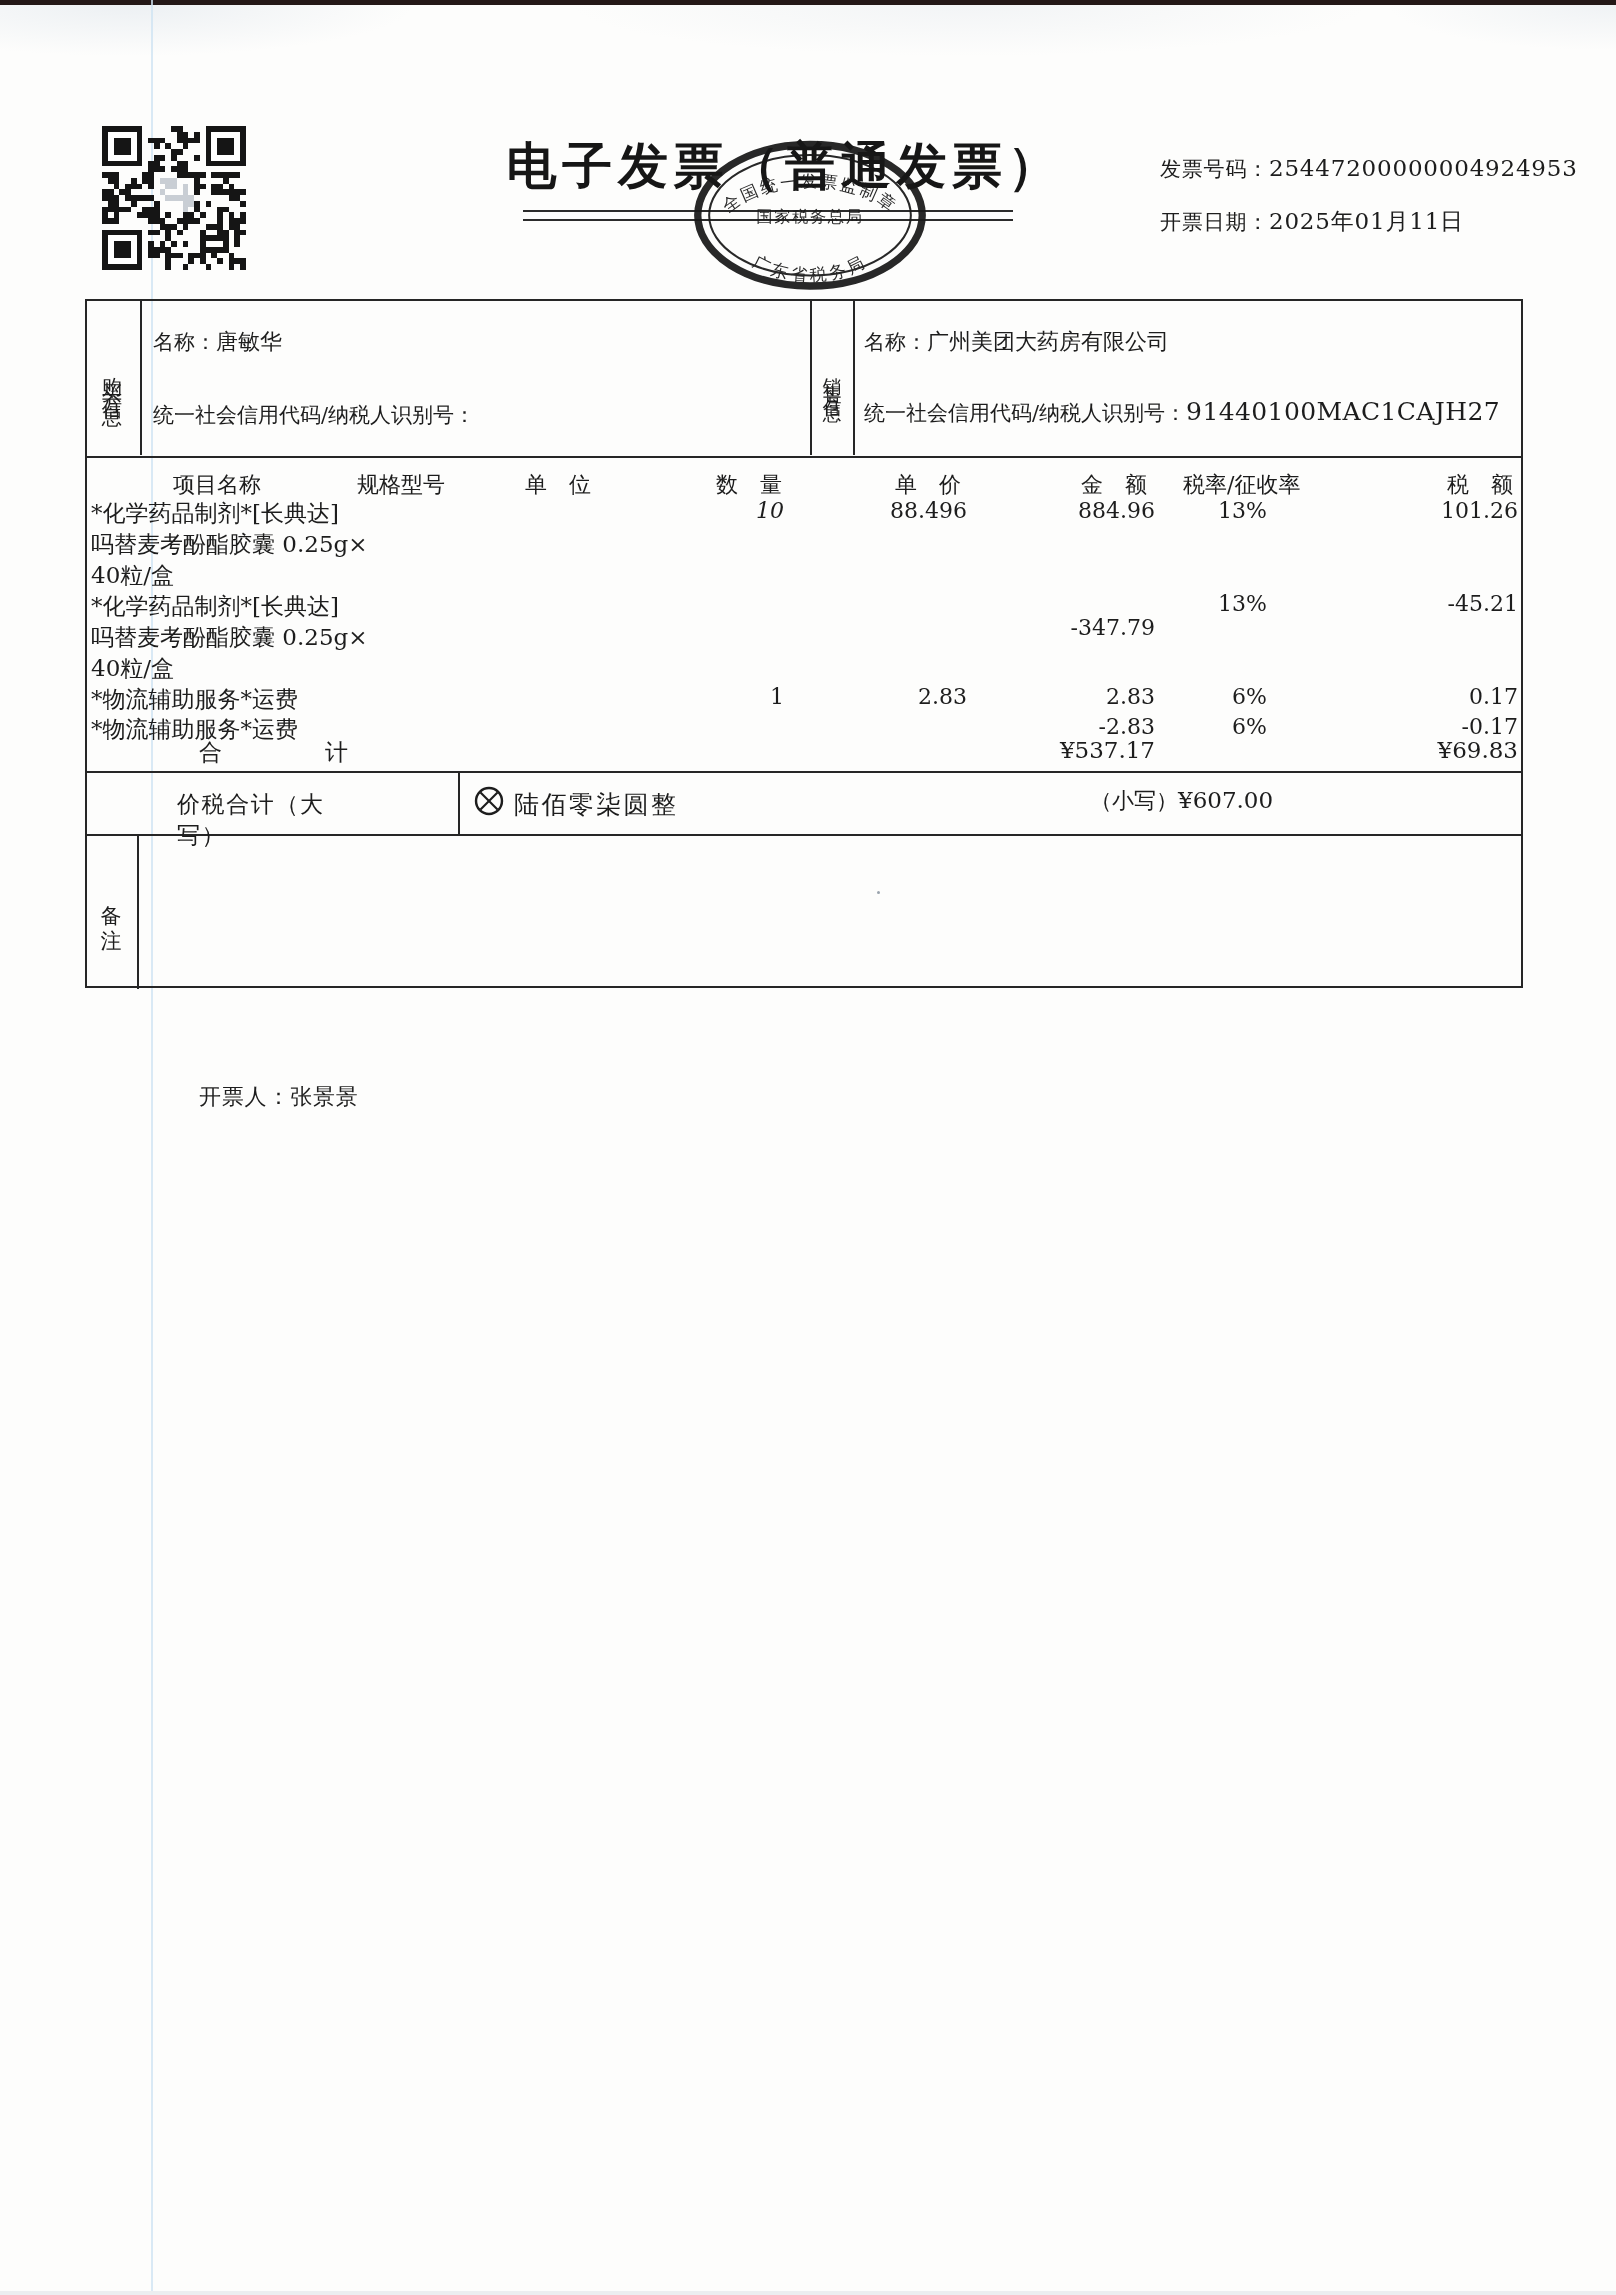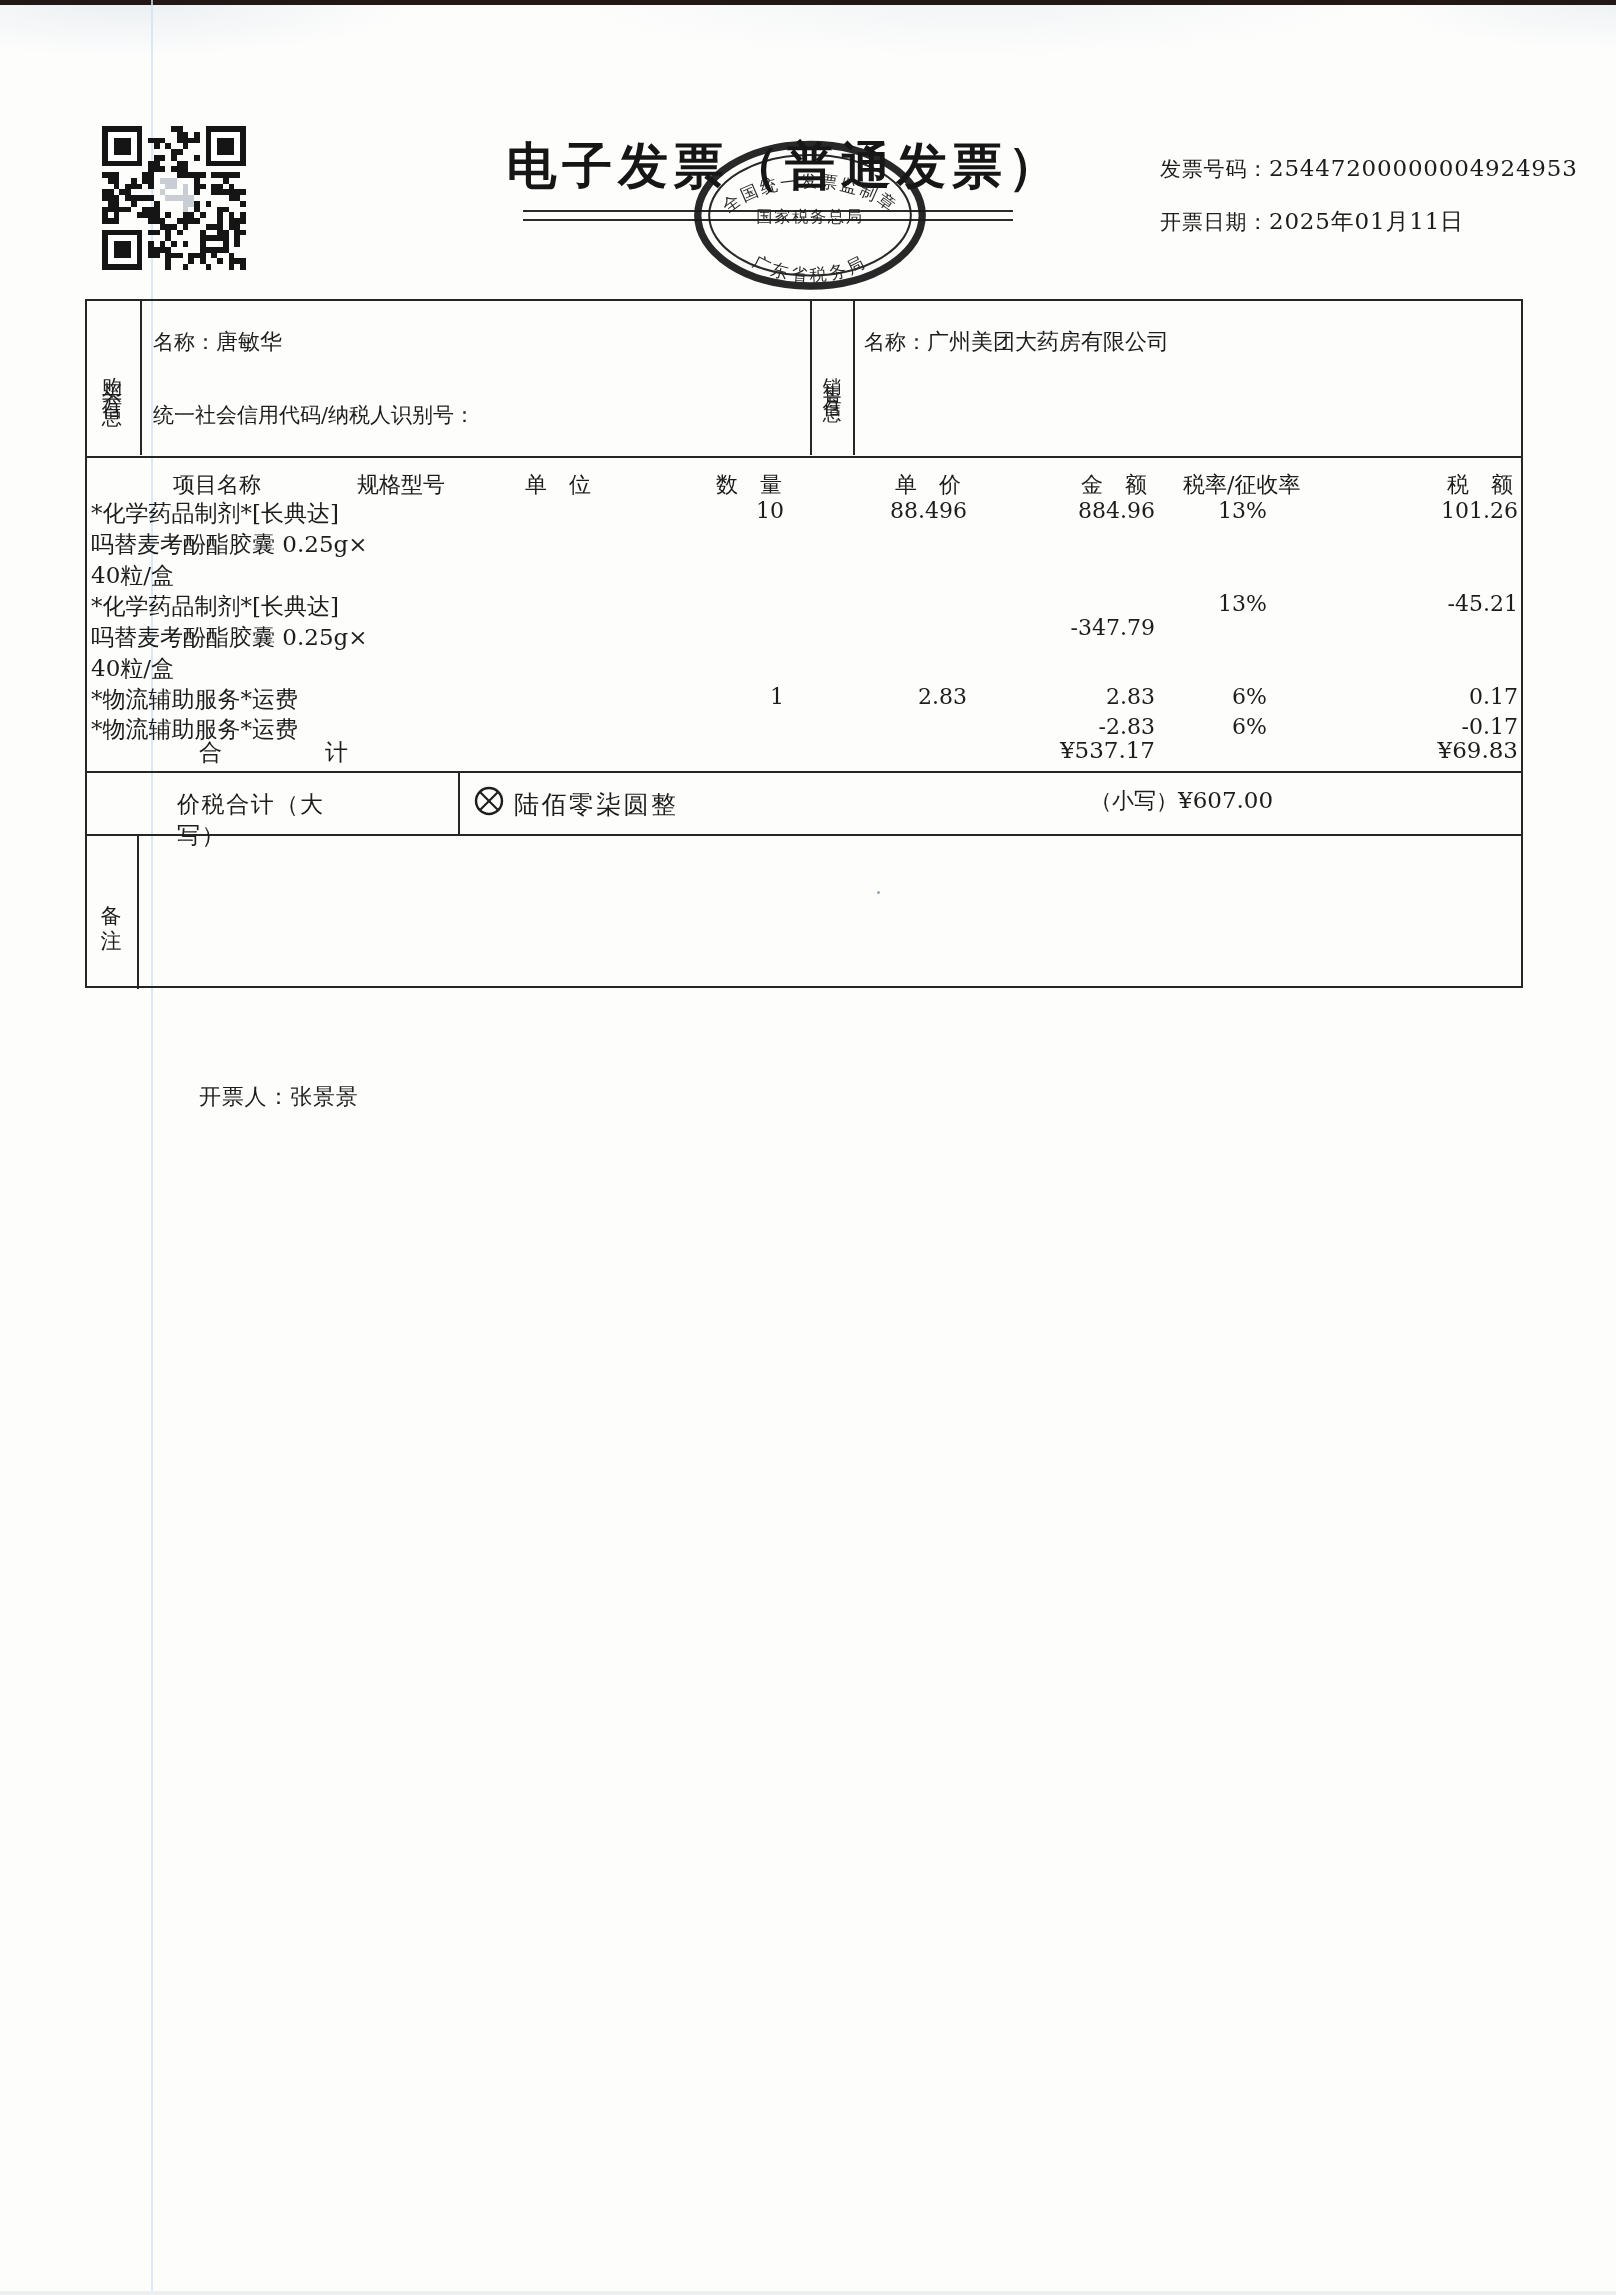--- a/index.html
+++ b/index.html
@@ -325,34 +325,35 @@
   <div class="abs v-div" style="left:853px;top:299px;height:156px;"></div>
   <div class="abs v-div" style="left:458px;top:771px;height:63px;"></div>
   <div class="abs v-div" style="left:137px;top:834px;height:155px;"></div>
 
   <div class="abs vlabel" style="left:98px;top:311px;height:137px;">购买方信息</div>
   <div class="abs fieldlabel" style="left:153px;top:327px;"><span>名称：</span><span class="fieldval">唐敏华</span></div>
   <div class="abs fieldlabel" style="left:153px;top:399px;"><span>统一社会信用代码/纳税人识别号：</span><span class="bigval"></span></div>
 
   <div class="abs vlabel" style="left:819px;top:311px;height:137px;font-size:18.7px;letter-spacing:6.5px;">销售方信息</div>
   <div class="abs fieldlabel" style="left:864px;top:327px;"><span>名称：</span><span class="fieldval">广州美团大药房有限公司</span></div>
+  <div class="abs fieldlabel" style="left:864px;top:397px;"><span>统一社会信用代码/纳税人识别号：</span><span class="bigval">91440100MAC1CAJH27</span></div>
 
   <div class="abs colhead" style="left:173px;top:470px;">项目名称</div>
   <div class="abs colhead" style="left:357px;top:470px;">规格型号</div>
   <div class="abs colhead" style="left:525px;top:470px;">单　位</div>
   <div class="abs colhead" style="left:716px;top:470px;">数　量</div>
   <div class="abs colhead" style="left:895px;top:470px;">单　价</div>
   <div class="abs colhead" style="left:1081px;top:470px;">金　额</div>
   <div class="abs colhead" style="left:1183px;top:470px;">税率/征收率</div>
   <div class="abs colhead" style="left:1447px;top:470px;">税　额</div>
 
   <div id="item-lines">
       <div class="itemline" style="top: 498px;">
         <span class="nm">*化学药品制剂*[长典达]</span>
-        <span class="rv" style="right: 832px;">10</span>
+        <span class="rv" style="right: 832px; font-style: italic;">10</span>
         <span class="rv" style="right: 649px;">88.496</span>
         <span class="rv" style="right: 461px;">884.96</span>
         <span class="rv" style="right: 349px;">13%</span>
         <span class="rv" style="right: 98px;">101.26</span>
       </div>
       <div class="itemline" style="top: 529px;">
         <span class="nm">吗替麦考酚酯胶囊 0.25g×</span>
       </div>
       <div class="itemline" style="top: 560px;">
         <span class="nm">40粒/盒</span>

